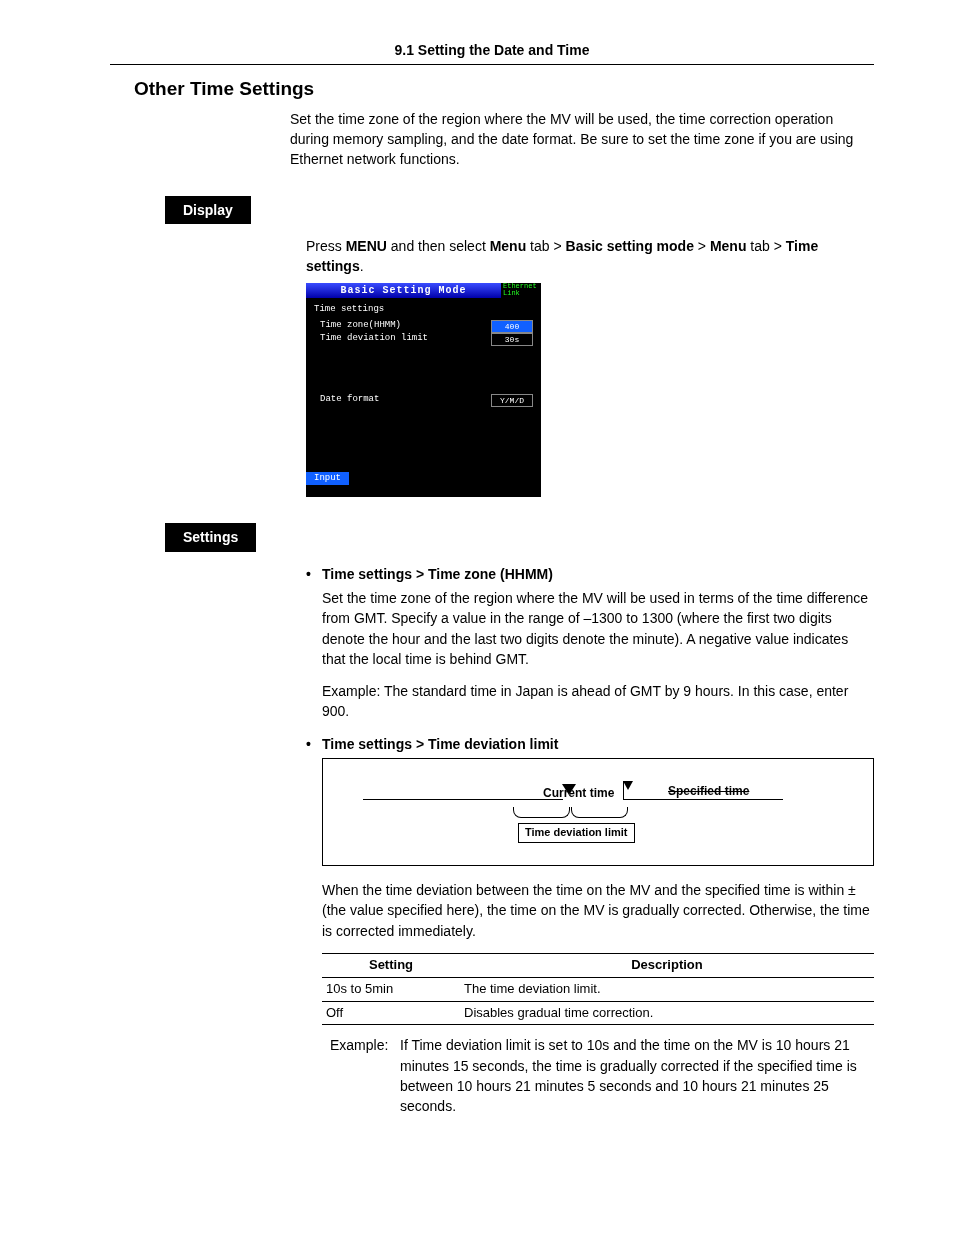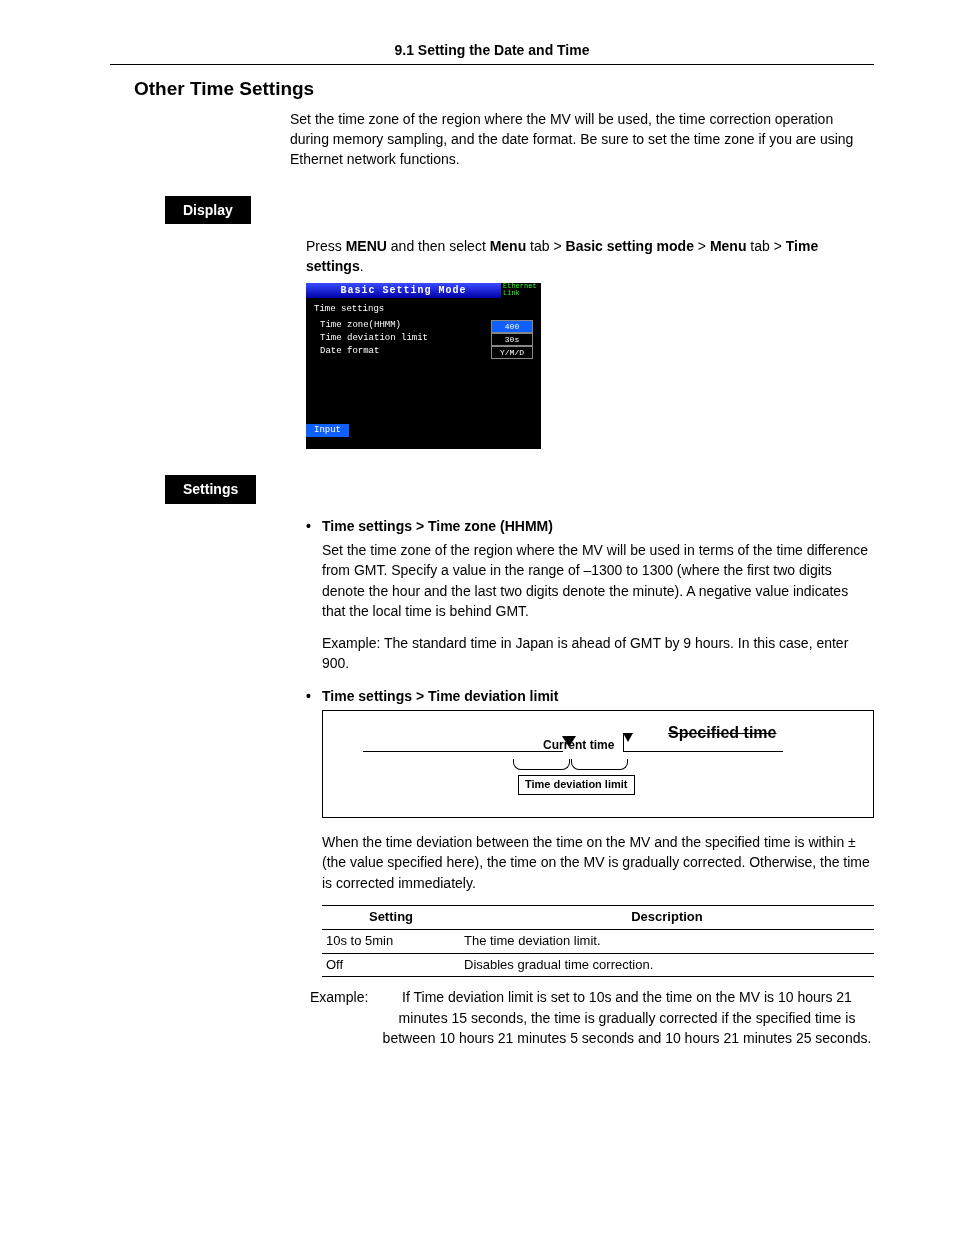--- a/index.html
+++ b/index.html
@@ -100,21 +100,21 @@
   .sub-para { margin-left:16px; margin-bottom:12px; }
   .diagram-box {
     border:1px solid #000;
     margin-left:16px;
     margin-bottom:14px;
     padding:14px 30px 16px 30px;
     position:relative;
     height:76px;
   }
   .diag-lbl-cur { position:absolute; top:26px; left:220px; font-size:12px; font-weight:bold; }
-  .diag-lbl-spec { position:absolute; top:10px; left:345px; font-size:16px; font-weight:bold; text-decoration:line-through; }
+  .diag-lbl-spec { position:absolute; top:24px; left:345px; font-size:12px; font-weight:bold; text-decoration:line-through; }
   .diag-line { position:absolute; top:40px; border-top:1px solid #000; }
   .diag-line.l1 { left:40px; width:200px; }
   .diag-line.l2 { left:300px; width:160px; }
   .diag-tri {
     position:absolute; top:26px; left:240px;
     width:0;height:0;
     border-left:6px solid transparent;
     border-right:6px solid transparent;
     border-top:10px solid #fff;
   }
@@ -158,23 +158,23 @@
     border-top:1.5px solid #000;
     border-bottom:1.5px solid #000;
     padding:2px 4px;
     font-weight:bold;
   }
   .settings-table td {
     border-bottom:1px solid #000;
     padding:2px 4px;
   }
   .settings-table tr:last-child td { border-bottom:1.5px solid #000; }
-  .example-row { display:flex; margin-left:4px; }
+  .example-row { display:flex; margin-left:24px; }
   .example-lbl { width:70px; flex:none; }
-  .example-txt { flex:1;text-align:center; }
+  .example-txt { flex:1; }
   .th-setting { width:130px; }
 </style>
 </head>
 <body>
 
 
 
 <div class="section-head">9.1  Setting the Date and Time</div>
 
 <h2 class="main-heading">Other Time Settings</h2>
@@ -199,21 +199,21 @@
     <div class="scr-body">
       <div style="margin-bottom:5px;">Time settings</div>
       <div class="scr-row" style="padding-left:6px;">
         <span class="scr-lbl">Time zone(HHMM)</span>
         <span class="scr-val sel">400</span>
       </div>
       <div class="scr-row" style="padding-left:6px;">
         <span class="scr-lbl">Time deviation limit</span>
         <span class="scr-val">30s</span>
       </div>
-      <div class="scr-row" style="padding-left:6px;">
+      <div class="scr-row" style="padding-left:6px;margin-top:48px;">
         <span class="scr-lbl">Date format</span>
         <span class="scr-val">Y/M/D</span>
       </div>
     </div>
     <div class="scr-footer">Input</div>
   </div>
 </div>
 
 <div class="tab-label">Settings</div>
 

